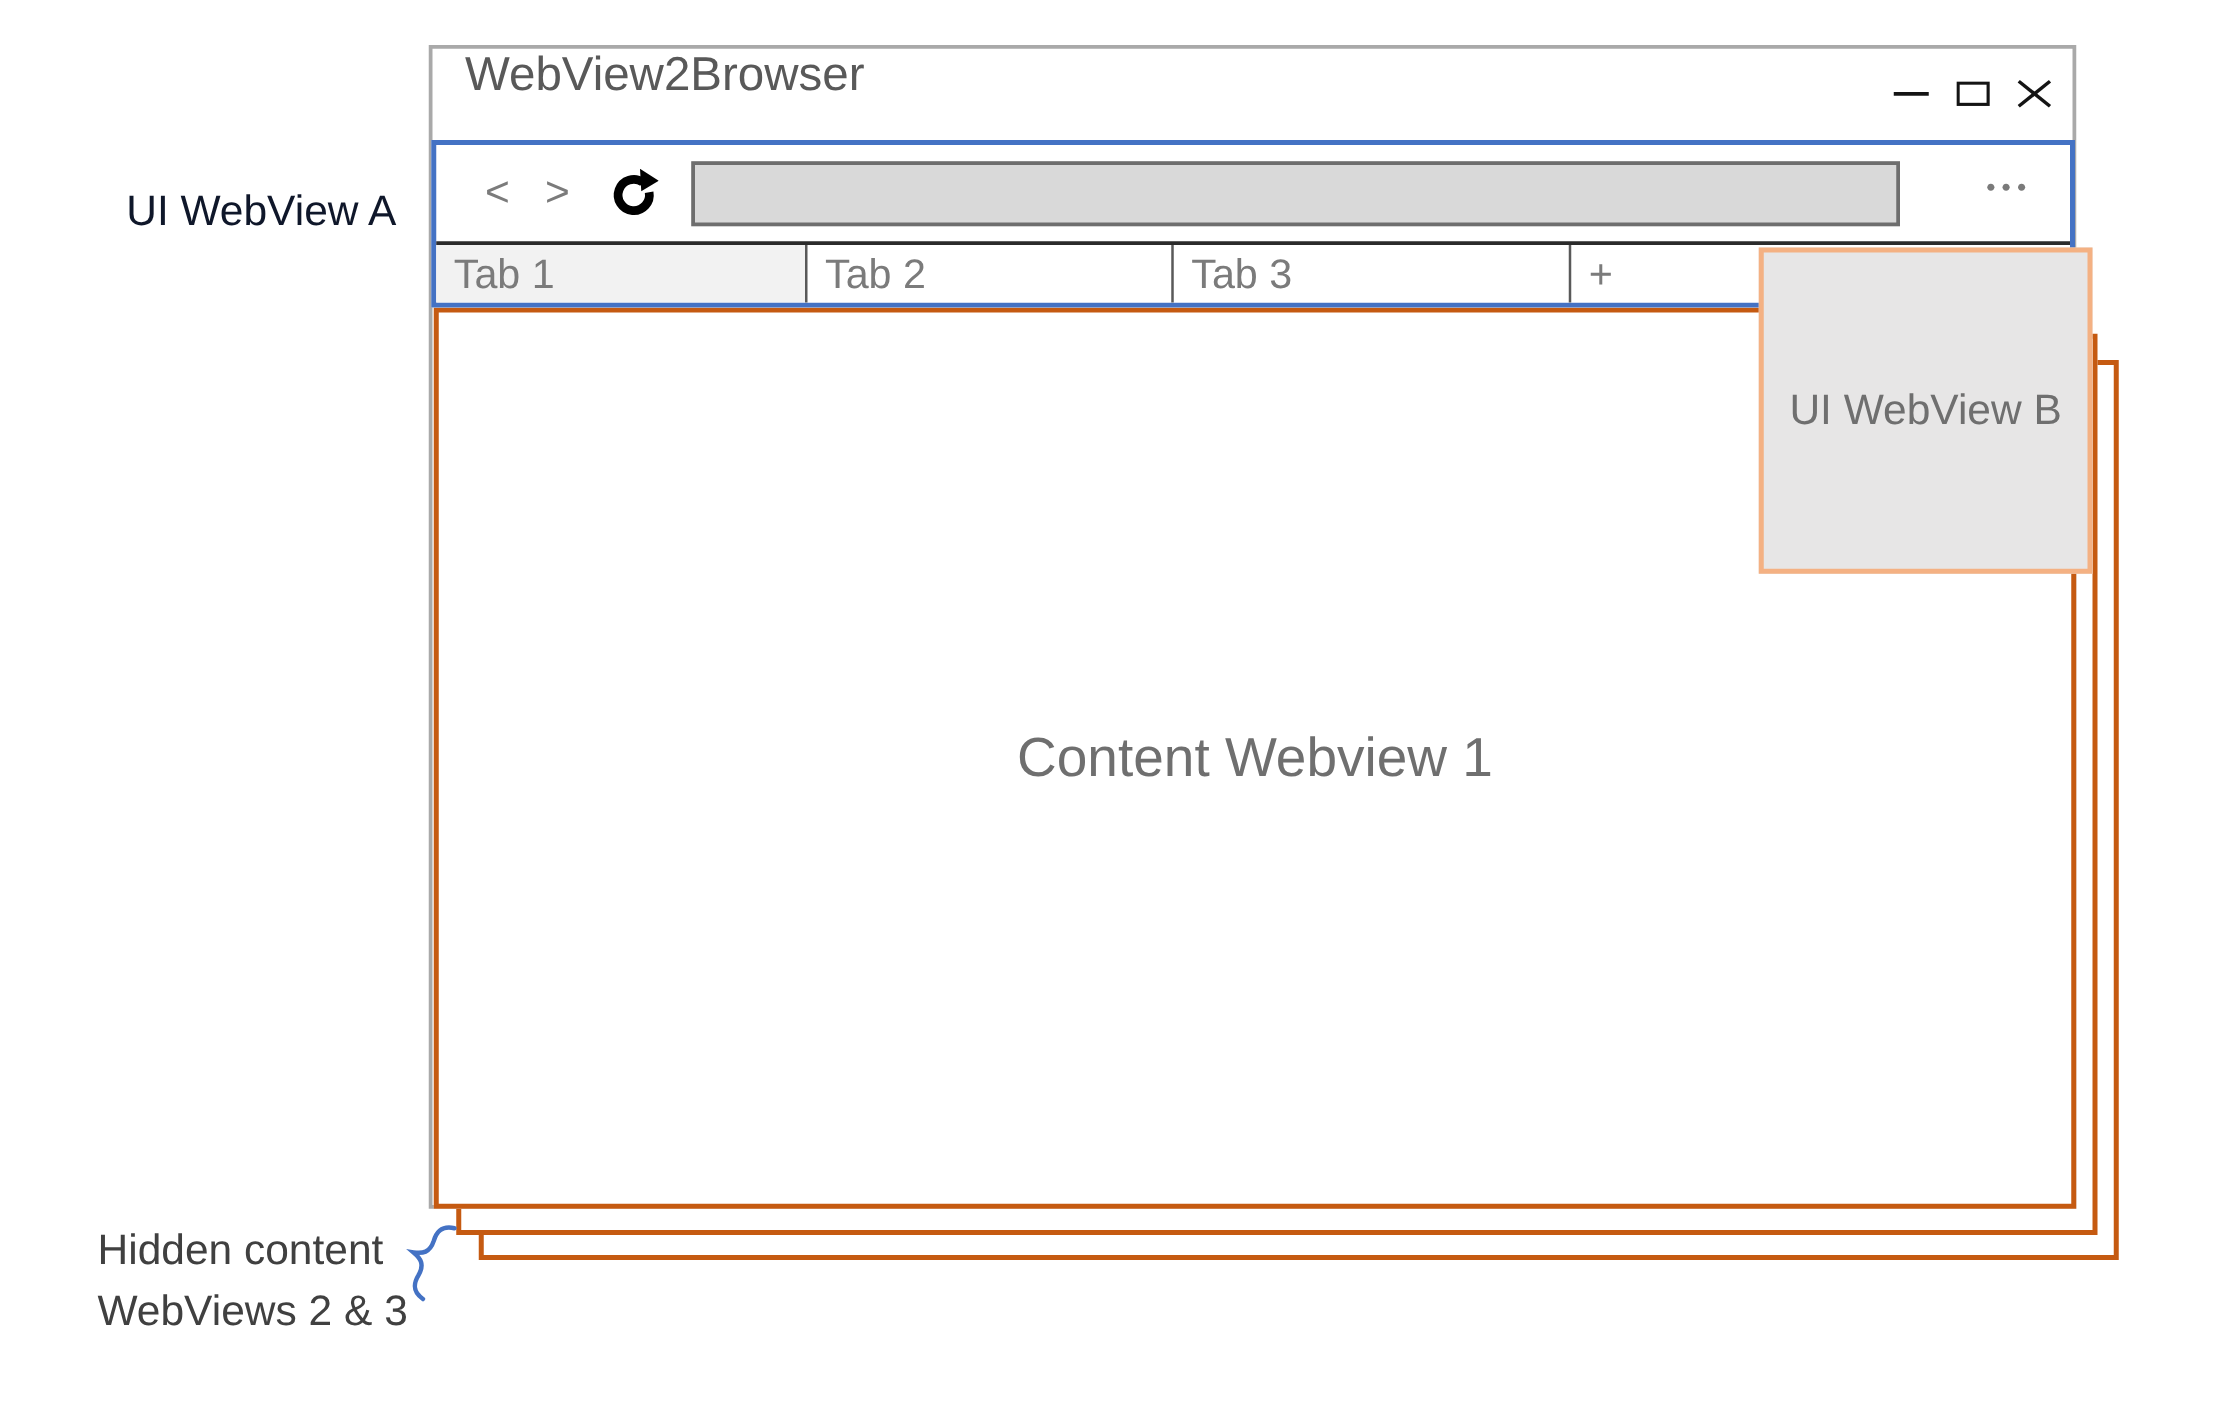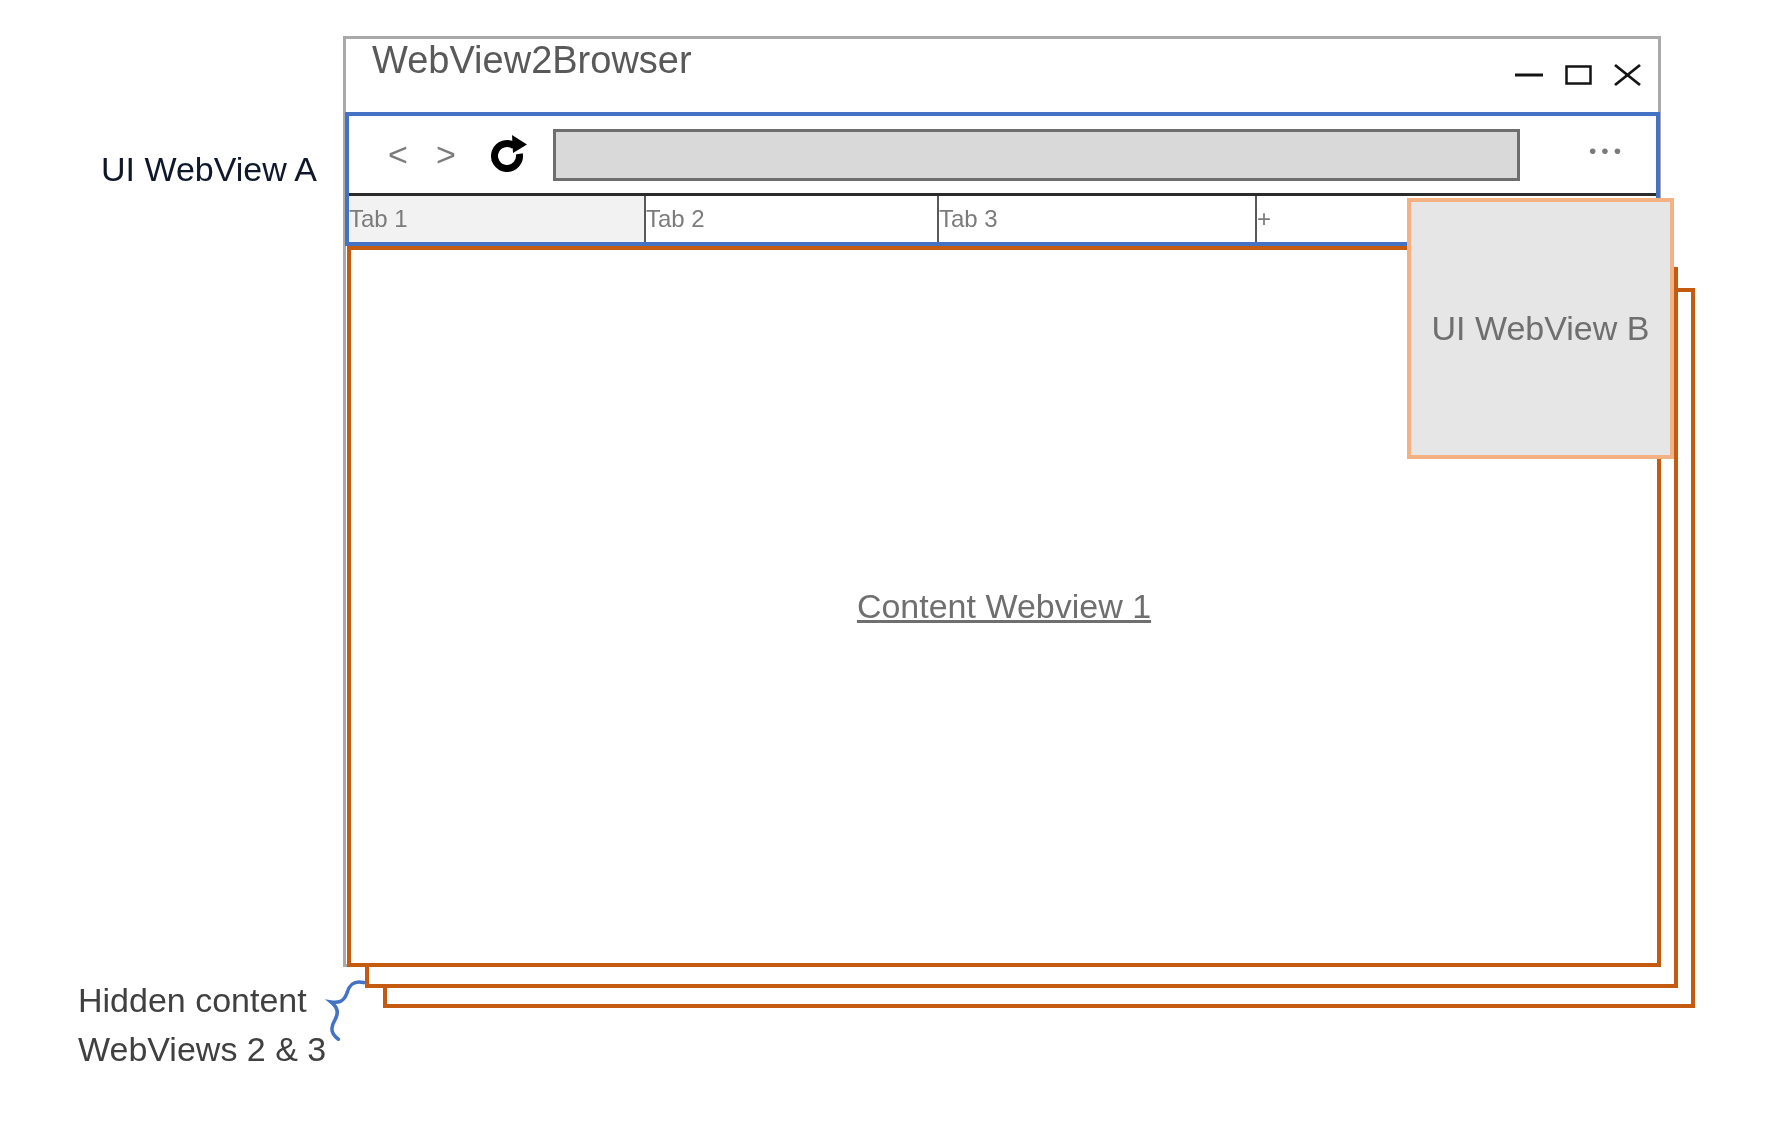--- a/index.html
+++ b/index.html
@@ -7,21 +7,21 @@
   .canvas {
     position:relative; width:1785px; height:1121px; background:#ffffff;
     font-family:"Liberation Sans", sans-serif; overflow:hidden;
   }
   
   .frame { position:absolute; background:#ffffff; border:4px solid #C55A11; }
   .frame-3 { left:383px; top:288px; width:1312px; height:720px; z-index:1; }
   .frame-2 { left:365px; top:267px; width:1313px; height:721px; z-index:2; }
   .frame-1 { left:347px; top:246px; width:1314px; height:721px; z-index:4;
              display:flex; align-items:center; justify-content:center; }
-  .frame-1-label { color:#6F6F6F; font-size:34px;text-decoration:underline; }
+  .frame-1-label { color:#6F6F6F; font-size:44px; }
   
   .window { position:absolute; left:343px; top:36px; width:1318px; height:931px;
             border:3px solid #A9A9A9; z-index:3; }
   .titlebar-title { position:absolute; left:372px; top:25px; height:71px; z-index:5;
                     display:flex; align-items:center; font-size:38px; color:#595959; }
   .window-controls { position:absolute; left:1514px; top:39px; height:71px; z-index:5;
                      display:flex; align-items:center; }
   .ctrl { display:flex; align-items:center; justify-content:center; }
   .ctrl + .ctrl { margin-left:21px; }
   
@@ -31,21 +31,21 @@
   .toolbar { flex:1; display:flex; align-items:center; padding:0 30px 0 32px; }
   .nav-btn { font-size:34px; color:#7B7B7B; width:34px; text-align:center; cursor:default; }
   .nav-fwd { margin-left:14px; }
   .reload-btn { margin-left:24px; width:40px; height:40px; display:flex;
                 align-items:center; justify-content:center; }
   .address { margin-left:26px; width:967px; height:52px; background:#D9D9D9;
              border:3px solid #6E6E6E; font-size:26px; color:#404040; padding:0 10px; }
   .menu-btn { margin-left:auto; font-size:21px; letter-spacing:5px; color:#7A7A7A;
               line-height:20px; padding-bottom:8px; }
   .tabs-row { height:49px; border-top:3px solid #2B2B2B; display:flex; align-items:stretch; }
-  .tab { font-size:24px; color:#7B7B7B; display:flex;
+  .tab { font-size:33px; color:#7B7B7B; padding-left:14px; display:flex;
          align-items:center; background:#ffffff; }
   .tab + .tab { border-left:2px solid #595959;align-items:center; }
   .tab-1 { width:295px; background:#F2F2F2; }
   .tab-2 { width:293px; }
   .tab-3 { width:318px; }
   .tab-plus { flex:1; }
   
   .ui-b { position:absolute; left:1407px; top:198px; width:267px; height:261px;
           border:4px solid #F4B183; background:#E7E6E6; z-index:6;
           display:flex; align-items:center; justify-content:center; }

